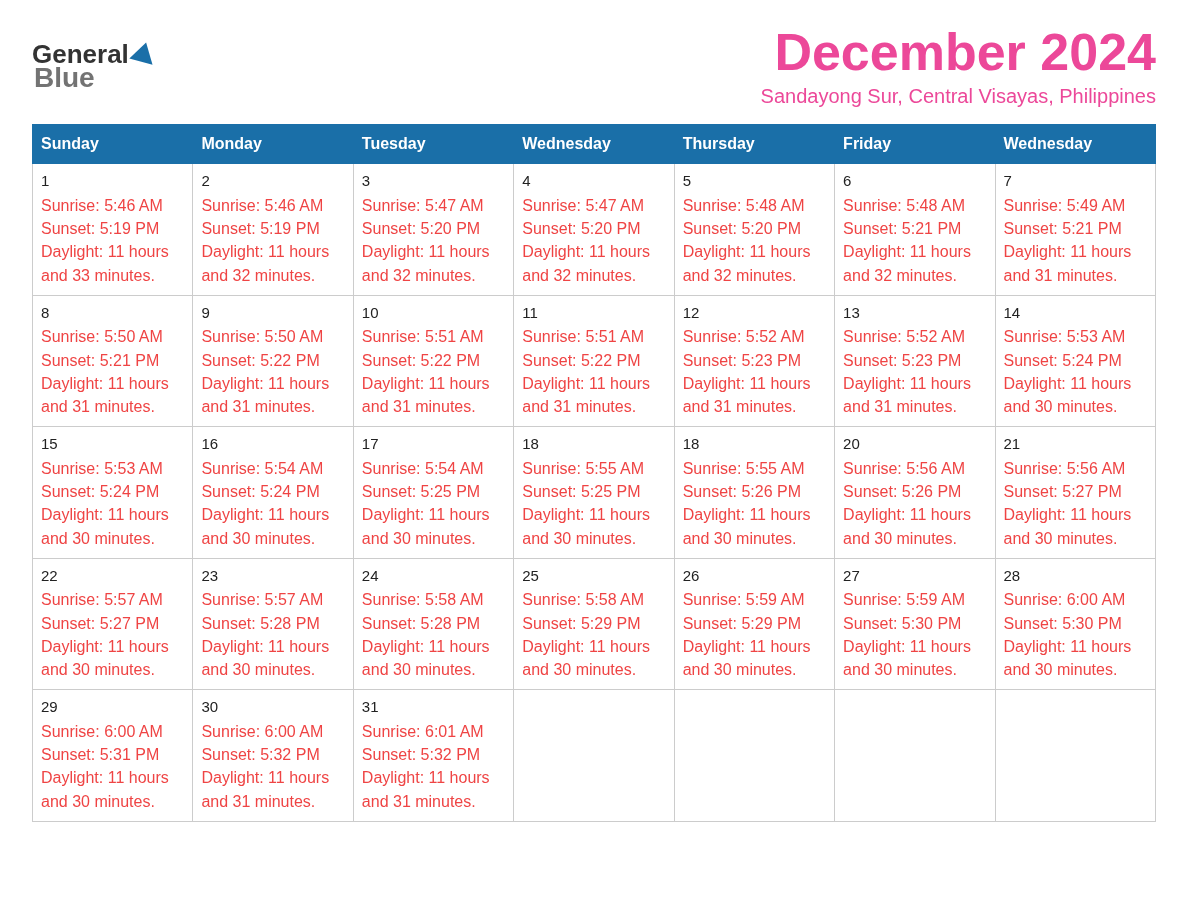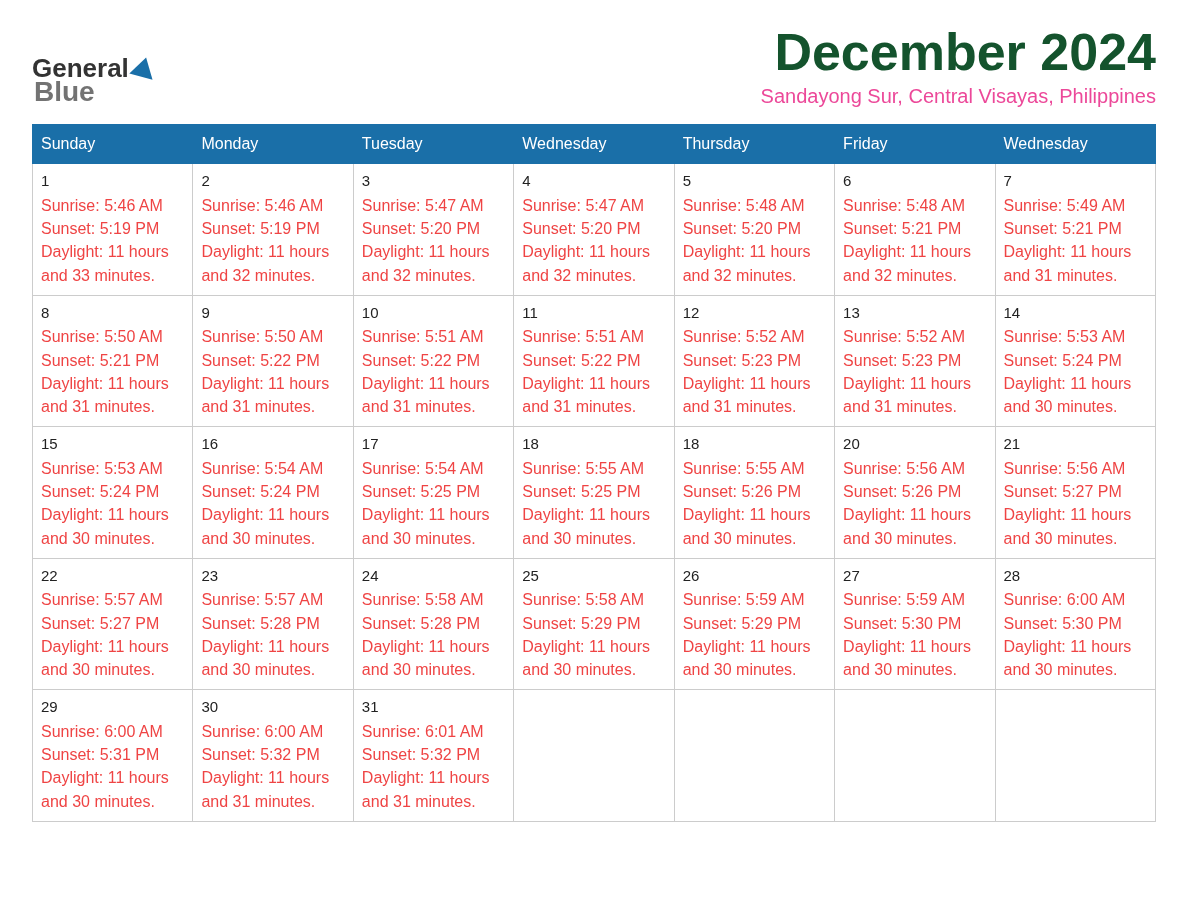--- a/index.html
+++ b/index.html
@@ -6,21 +6,21 @@
     body {
       font-family: Arial, sans-serif;
       background: #fff;
       padding: 24px 32px;
       width: 1188px;
       min-height: 918px;
     }
     .header {
       display: flex;
       justify-content: space-between;
-      align-items: flex-end;
+      align-items: center;
       margin-bottom: 8px;
     }
     .logo {
       display: flex;
       flex-direction: column;
       align-items: flex-start;
     }
     .logo-text {
       display: flex;
       align-items: center;
@@ -29,39 +29,39 @@
       color: #333;
     }
     .logo-general { color: #333; }
     .logo-blue { color: #737373; font-size: 28px; font-weight: bold; }
     .title-section {
       text-align: right;
     }
     .month-title {
       font-size: 52px;
       font-weight: bold;
-      color: #14532d;
+      color: #ec4899;
       line-height: 1.1;
     }
     .location-subtitle {
       font-size: 20px;
       color: #ec4899;
       margin-top: 4px;
     }
     .calendar {
       width: 100%;
       border-collapse: collapse;
       margin-top: 16px;
       border: 1px solid #ccc;
     }
     .calendar th {
       background: #1a6fa8;
       color: #fff;
       font-size: 16px;
-      font-weight: normal;
+      font-weight: bold;
       padding: 10px 8px;
       text-align: left;
       border: 1px solid #1a6fa8;
     }
     .calendar td {
       vertical-align: top;
       padding: 6px 8px 8px 8px;
       border: 1px solid #ccc;
       width: 14.28%;
       min-height: 90px;

